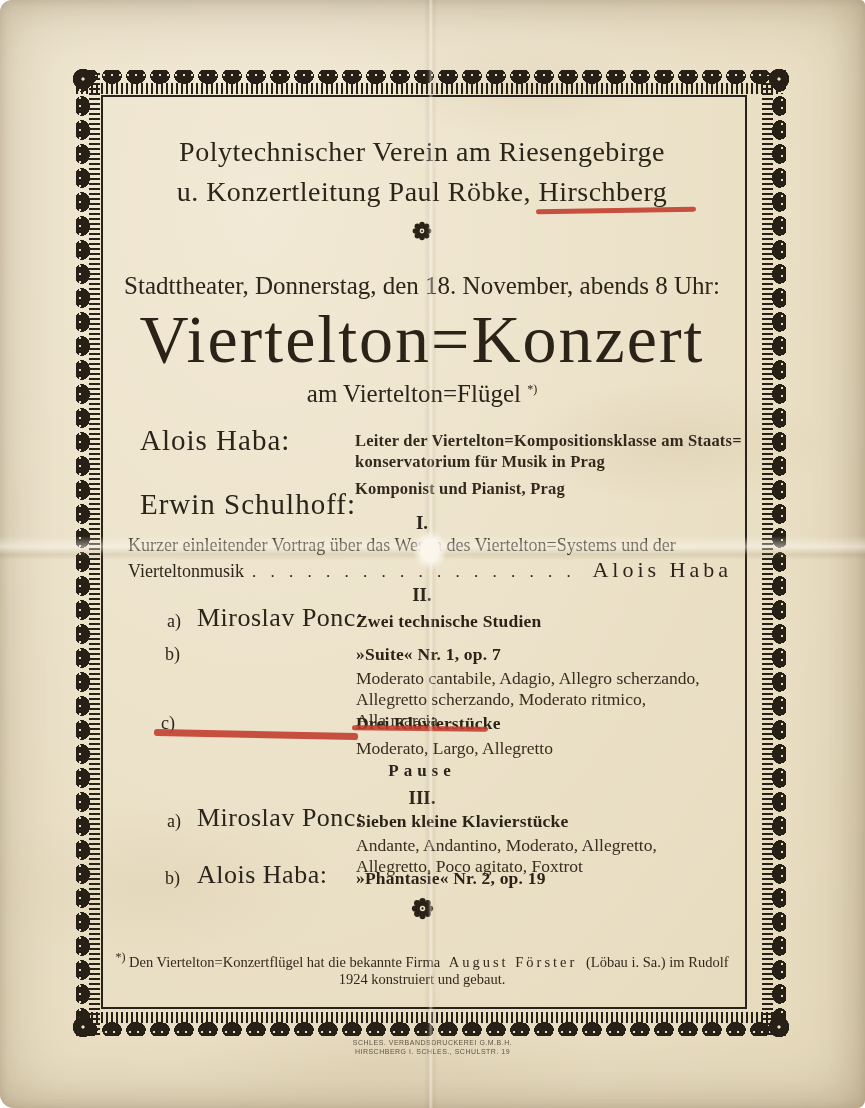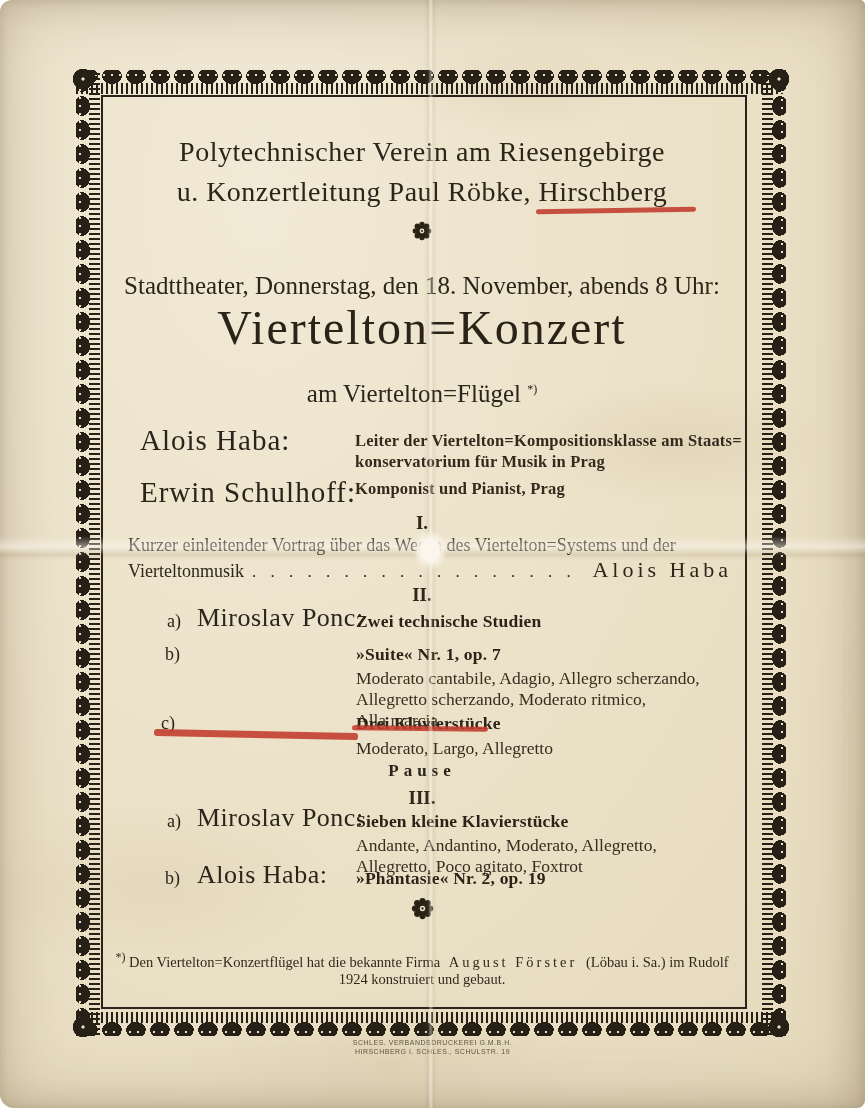--- a/index.html
+++ b/index.html
@@ -70,21 +70,21 @@
     background: linear-gradient(90deg, transparent, rgba(120,95,60,.10) 32%, rgba(251,247,238,.45) 52%, rgba(120,95,60,.09) 74%, transparent); }
   .crease-h { left:0; top:536px; width:865px; height:24px; pointer-events:none; z-index:30;
     background: linear-gradient(180deg, transparent, rgba(251,247,238,.50) 45%, rgba(120,95,60,.13) 78%, transparent); }
   .damage-spot { left:413px; top:530px; width:34px; height:40px; pointer-events:none; z-index:31;
     background: radial-gradient(ellipse at 50% 50%, #faf6ec 0 38%, rgba(250,246,236,0) 72%); }
 
   
   .cx { left:101px; width:642px; text-align:center; }
   .hdr { font-size:28px; letter-spacing:.5px; color:#2c2519; }
   .venue { font-size:25px; color:#2c2519; }
-  .big-title { font-size:48px; letter-spacing:2px; color:#2b2318; }
+  .big-title { font-size:68px; letter-spacing:2px; color:#2b2318; }
   .subtitle { font-size:25px; }
   .subtitle sup, .fn sup { font-size:12px; }
   .perf-name { font-size:29px; letter-spacing:1px; }
   .desc { font-size:16.5px; font-weight:bold; letter-spacing:.2px; color:#332a1d; }
   .numeral { font-size:19px; font-weight:bold; color:#2e261a; }
   .vortrag { font-size:18px; color:#2e261a; }
   .leader-row { display:flex; align-items:baseline; gap:8px; }
   .leader-dots { flex:1; overflow:hidden; white-space:nowrap; letter-spacing:5px; font-size:17px; }
   .spaced-name { letter-spacing:4px; font-size:22px; }
   .item-label { font-size:18px; }
@@ -146,21 +146,21 @@
   <div class="abs cx venue t" style="top:272px;">Stadttheater, Donnerstag, den 18. November, abends 8 Uhr:</div>
   <div class="abs cx big-title t" style="top:300px;">Viertelton=Konzert</div>
   <div class="abs cx subtitle t" style="top:380px;">
     <span>am Viertelton=Flügel</span>
     <sup>*)</sup>
   </div>
 
   <div class="abs perf-name t" style="left:140px; top:424px;">Alois Haba:</div>
   <div class="abs desc t" style="left:355px; top:431px;">Leiter der Viertelton=Kompositionsklasse am Staats=</div>
   <div class="abs desc t" style="left:355px; top:452px;">konservatorium für Musik in Prag</div>
-  <div class="abs perf-name t" style="left:140px; top:476px;">Erwin Schulhoff:</div>
+  <div class="abs perf-name t" style="left:140px; top:488px;">Erwin Schulhoff:</div>
   <div class="abs desc t" style="left:355px; top:479px;">Komponist und Pianist, Prag</div>
 
   <div class="abs cx numeral t" style="top:512px;">I.</div>
   <div class="abs vortrag t" style="left:128px; top:535px;">Kurzer einleitender Vortrag über das Wesen des Viertelton=Systems und der</div>
   <div class="abs vortrag leader-row" style="left:128px; top:557px; width:604px;">
     <span class="t">Vierteltonmusik</span>
     <span class="leader-dots">. . . . . . . . . . . . . . . . . . . . . . .</span>
     <span class="spaced-name t">Alois Haba</span>
   </div>
 

